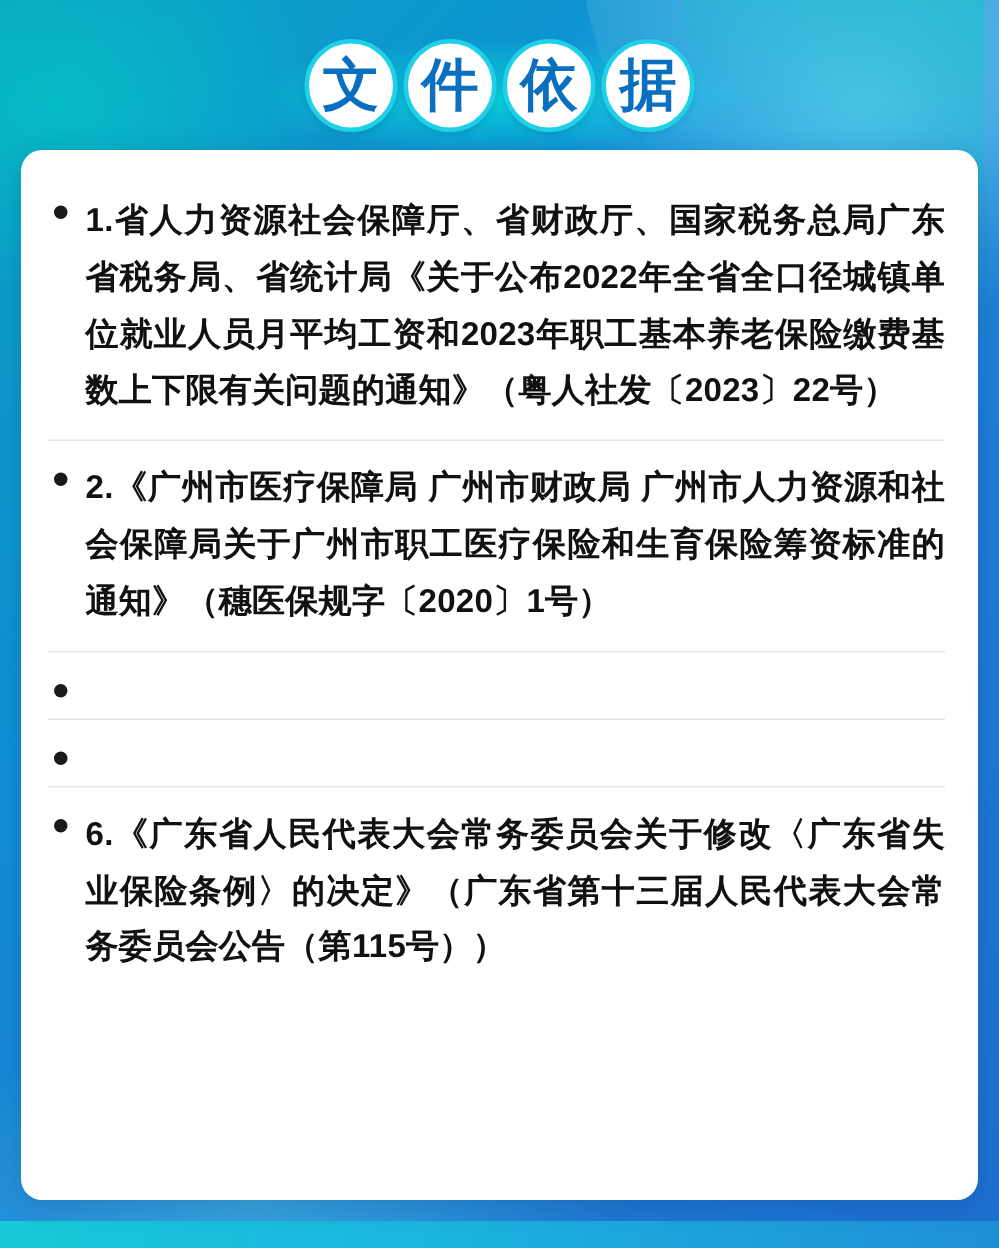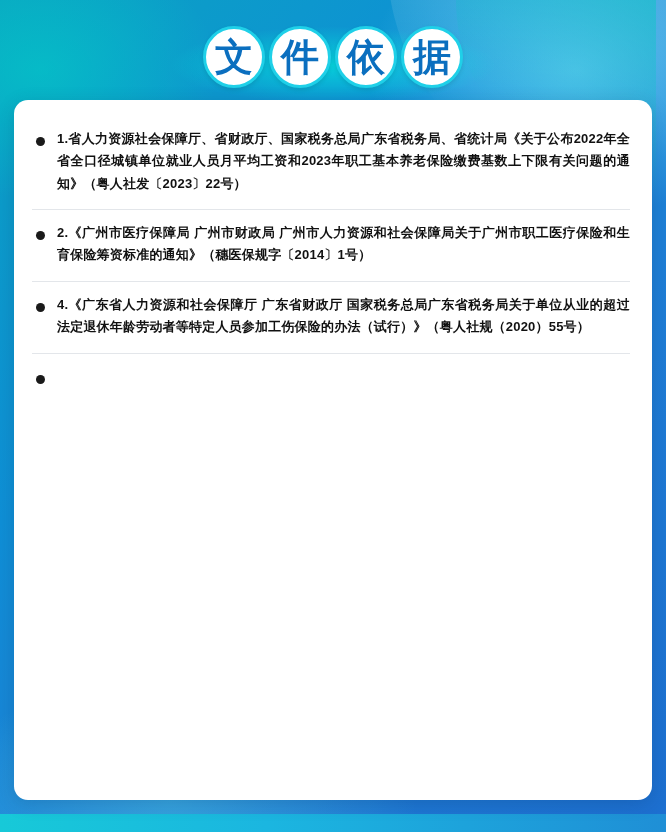--- a/index.html
+++ b/index.html
@@ -115,21 +115,21 @@
   .bullet {
     flex: 0 0 auto;
     width: 9px;
     height: 9px;
     border-radius: 50%;
     background: #1a1a1a;
     margin: 9px 12px 0 4px;
   }
   .item-text {
     flex: 1 1 auto;
-    font-size: 13px;
+    font-size: 22px;
     line-height: 1.72;
     color: #111111;
     font-weight: bold;
     letter-spacing: 0.2px;
     text-align: justify;
   }
 
   
   .bottom-strip {
     position: absolute;
@@ -160,29 +160,32 @@
 
 <div class="card">
 
   <div class="item">
     <span class="bullet"></span>
     <span class="item-text">1.省人力资源社会保障厅、省财政厅、国家税务总局广东省税务局、省统计局《关于公布2022年全省全口径城镇单位就业人员月平均工资和2023年职工基本养老保险缴费基数上下限有关问题的通知》（粤人社发〔2023〕22号）</span>
   </div>
 
   <div class="item">
     <span class="bullet"></span>
-    <span class="item-text">2.《广州市医疗保障局 广州市财政局 广州市人力资源和社会保障局关于广州市职工医疗保险和生育保险筹资标准的通知》（穗医保规字〔2014〕1号）</span>
+    <span class="item-text">2.《广州市医疗保障局 广州市财政局 广州市人力资源和社会保障局关于广州市职工医疗保险和生育保险筹资标准的通知》（穗医保规字〔2020〕1号）</span>
   </div>
 
 
   <div class="item">
     <span class="bullet"></span>
-    <span class="item-text">4.《广东省人力资源和社会保障厅 广东省财政厅 国家税务总局广东省税务局关于单位从业的超过法定退休年龄劳动者等特定人员参加工伤保险的办法（试行）》（粤人社规（2020）55号）</span>
   </div>
 
   <div class="item">
     <span class="bullet"></span>
   </div>
 
+  <div class="item">
+    <span class="bullet"></span>
+    <span class="item-text">6.《广东省人民代表大会常务委员会关于修改〈广东省失业保险条例〉的决定》（广东省第十三届人民代表大会常务委员会公告（第115号））</span>
+  </div>
 
 </div>
 
 <div class="bottom-strip"></div>
 
 </body></html>

